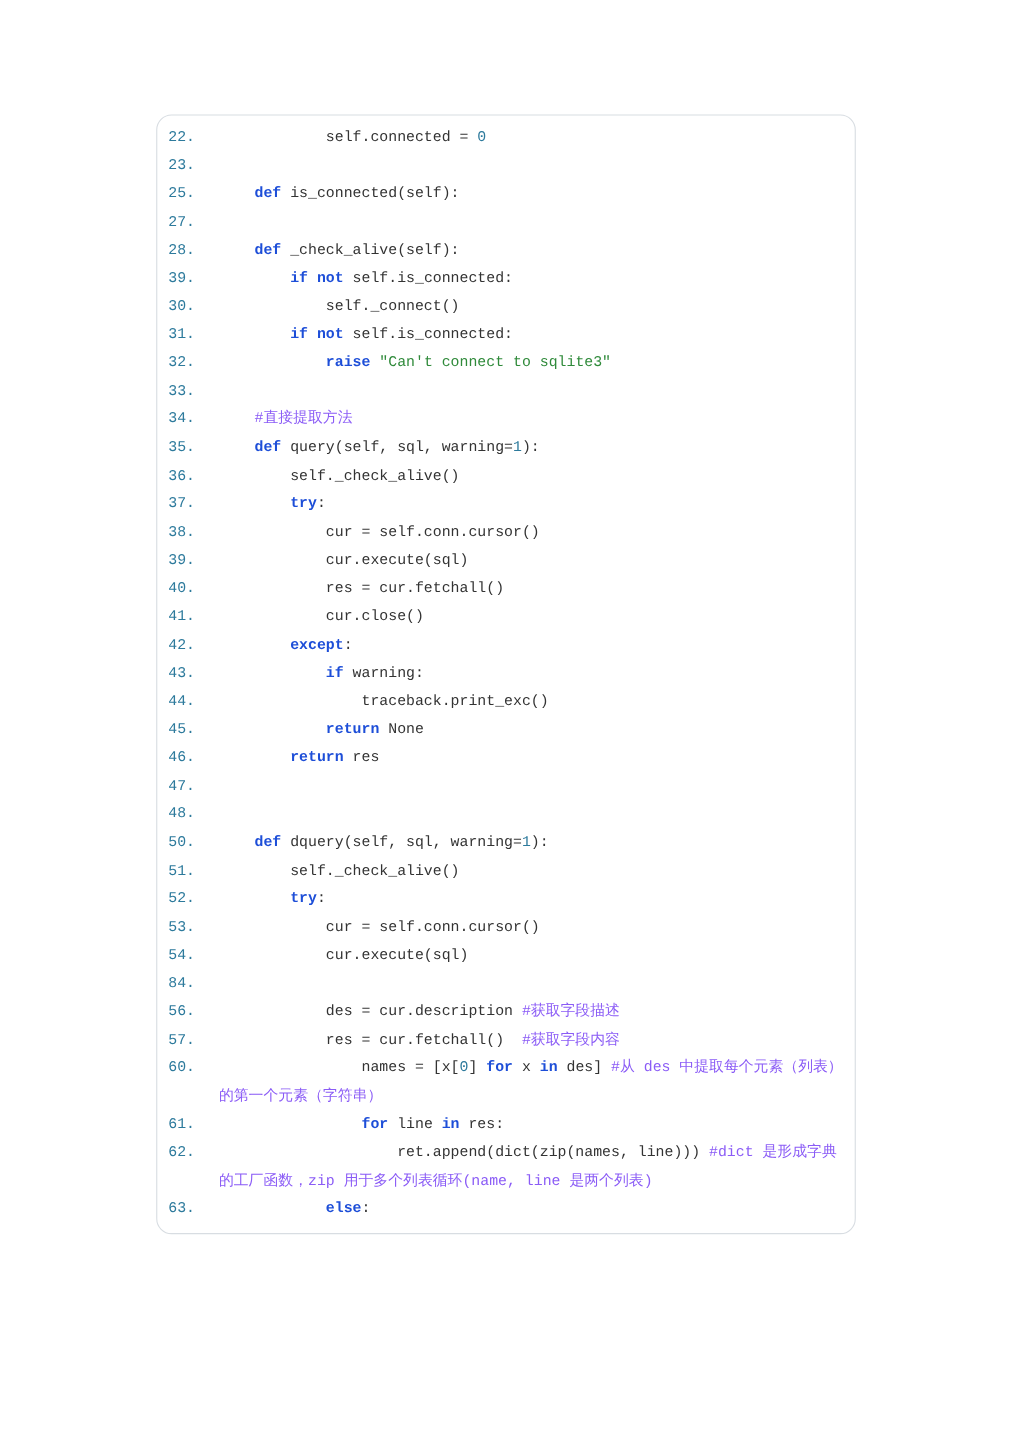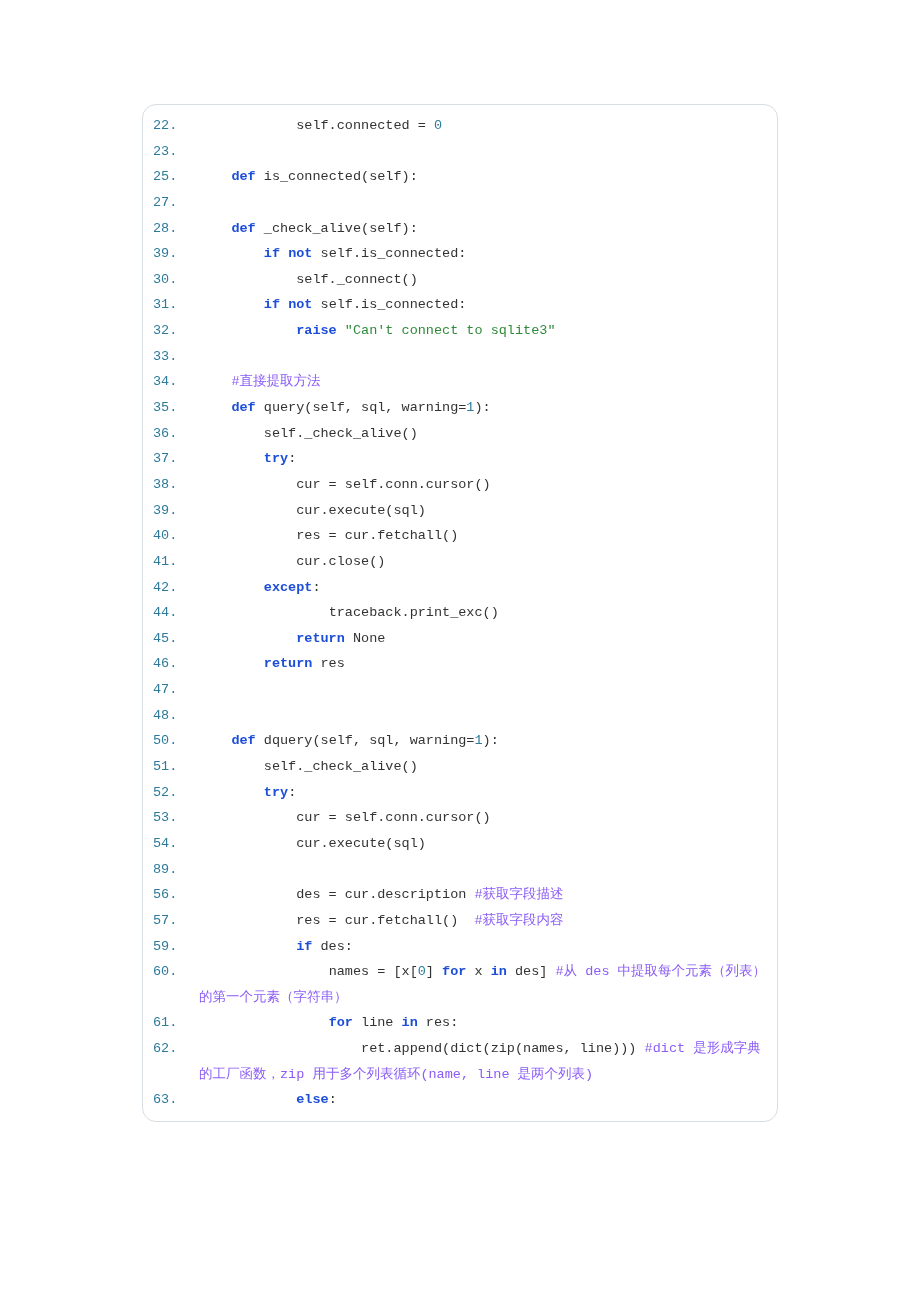--- a/index.html
+++ b/index.html
@@ -119,20 +119,24 @@
       </div>
       <div class="line">
         <span class="ln">41.</span>
         <span class="ct"><span>            cur.close()</span></span>
       </div>
       <div class="line">
         <span class="ln">42.</span>
         <span class="ct"><span>        </span><span class="kw">except</span><span>:</span></span>
       </div>
       <div class="line">
+        <span class="ln">43.</span>
+        <span class="ct"><span>            </span><span class="kw">if</span><span> warning:</span></span>
+      </div>
+      <div class="line">
         <span class="ln">44.</span>
         <span class="ct"><span>                traceback.print_exc()</span></span>
       </div>
       <div class="line">
         <span class="ln">45.</span>
         <span class="ct"><span>            </span><span class="kw">return</span><span> None</span></span>
       </div>
       <div class="line">
         <span class="ln">46.</span>
         <span class="ct"><span>        </span><span class="kw">return</span><span> res</span></span>
@@ -159,34 +163,30 @@
       </div>
       <div class="line">
         <span class="ln">53.</span>
         <span class="ct"><span>            cur = self.conn.cursor()</span></span>
       </div>
       <div class="line">
         <span class="ln">54.</span>
         <span class="ct"><span>            cur.execute(sql)</span></span>
       </div>
       <div class="line">
-        <span class="ln">89.</span>
+        <span class="ln">84.</span>
         <span class="ct">&nbsp;</span>
       </div>
       <div class="line">
         <span class="ln">56.</span>
         <span class="ct"><span>            des = cur.description </span><span class="cm">#获取字段描述</span></span>
       </div>
       <div class="line">
         <span class="ln">57.</span>
         <span class="ct"><span>            res = cur.fetchall()  </span><span class="cm">#获取字段内容</span></span>
-      </div>
-      <div class="line">
-        <span class="ln">59.</span>
-        <span class="ct"><span>            </span><span class="kw">if</span><span> des:</span></span>
       </div>
       <div class="line">
         <span class="ln">60.</span>
         <span class="ct"><span>                names = [x[</span><span class="num">0</span><span>] </span><span class="kw">for</span><span> x </span><span class="kw">in</span><span> des] </span><span class="cm">#从 des 中提取每个元素（列表）的第一个元素（字符串）</span></span>
       </div>
       <div class="line">
         <span class="ln">61.</span>
         <span class="ct"><span>                </span><span class="kw">for</span><span> line </span><span class="kw">in</span><span> res:</span></span>
       </div>
       <div class="line">

